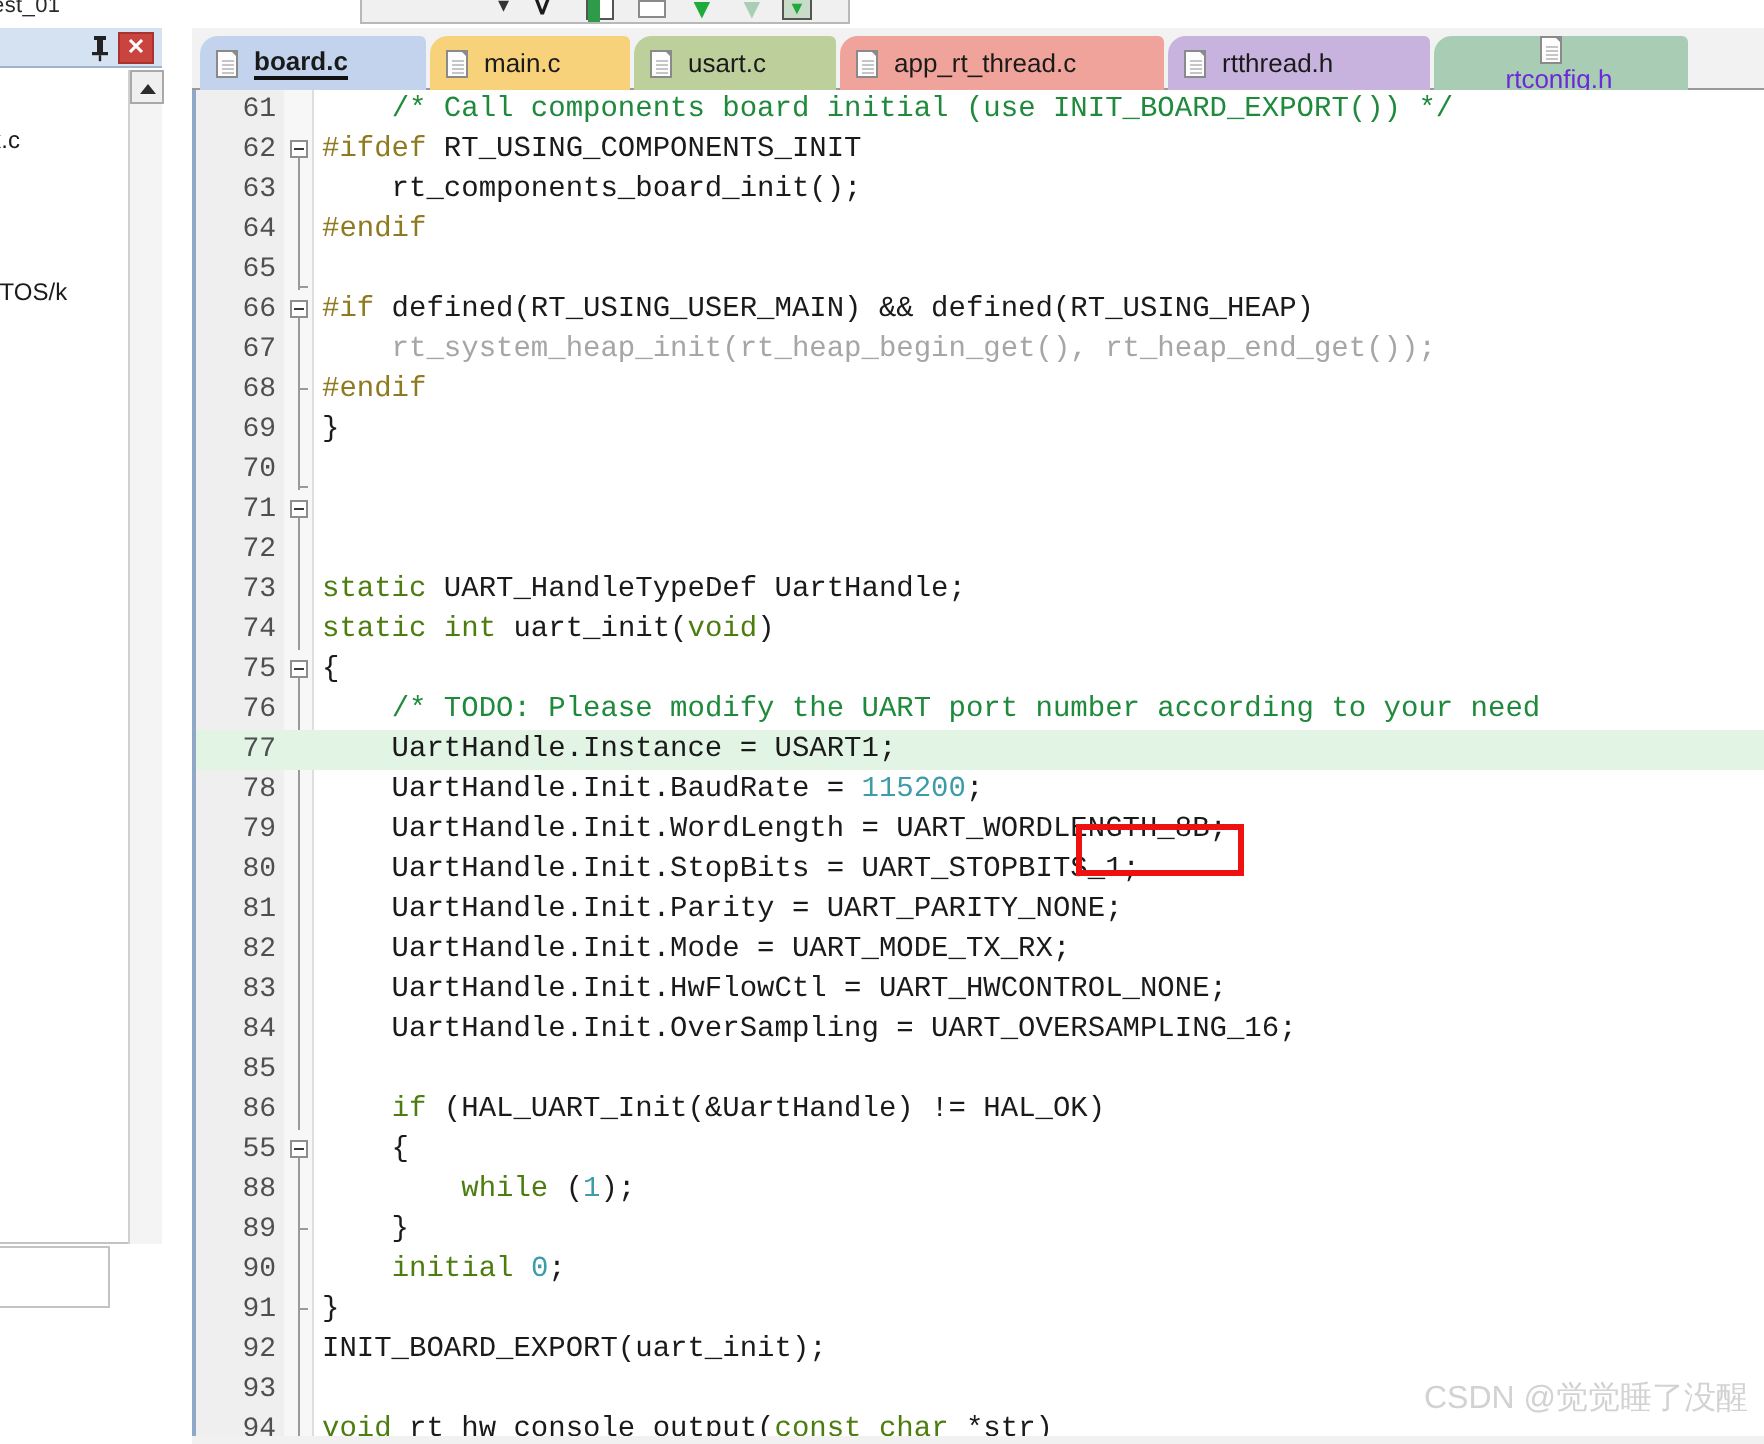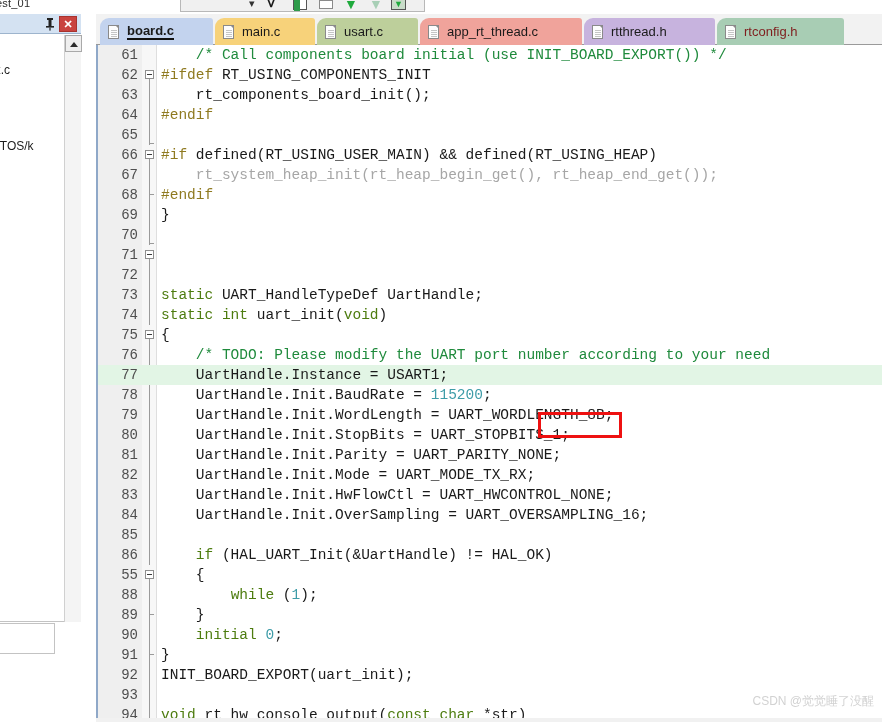--- a/index.html
+++ b/index.html
@@ -242,21 +242,21 @@
   .anno-box {
     position: absolute;
     border: 3px solid #ee1111;
     background: transparent;
     pointer-events: none;
   }
 
   
   .watermark {
     position: absolute; right: 8px; bottom: 12px;
-    font-size: 12px;
+    font-size: 16px;
     color: #d2d2d2;
     white-space: nowrap;
     font-family: "Liberation Sans", sans-serif;
   }
 </style>
 </head>
 <body>
 
 <div id="app">
 
@@ -323,21 +323,21 @@
           <span class="tab-label">main.c</span>
         </div>
         <div class="tab" style="left: 488px; width: 131px; background: rgb(199, 179, 222); color: rgb(26, 26, 26);">
           <span class="doc-ico"></span>
           <span class="tab-label">rtthread.h</span>
         </div>
         <div class="tab" style="left: 324px; width: 162px; background: rgb(240, 163, 155); color: rgb(26, 26, 26);">
           <span class="doc-ico"></span>
           <span class="tab-label">app_rt_thread.c</span>
         </div>
-        <div class="tab" style="left: 621px; width: 127px; background: rgb(168, 205, 180); color: #7f1d1d;">
+        <div class="tab" style="left: 621px; width: 127px; background: rgb(168, 205, 180); color: #6d28d9; flex-direction: column;">
           <span class="doc-ico"></span>
           <span class="tab-label">rtconfig.h</span>
         </div>
       </div>
 
     <div class="code-area">
       <div class="gutter"></div>
       <div class="fold-col" id="foldcol">
           <div class="fold-box" style="left: 3px; top: 25px;"></div>
           <div class="fold-rail" style="top: 40px; height: 20px;"></div>

